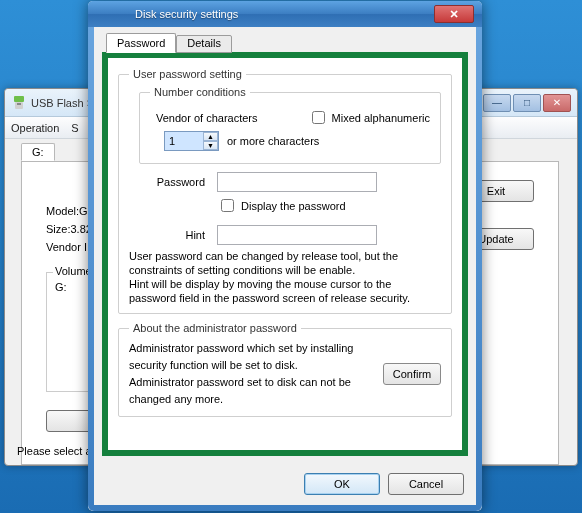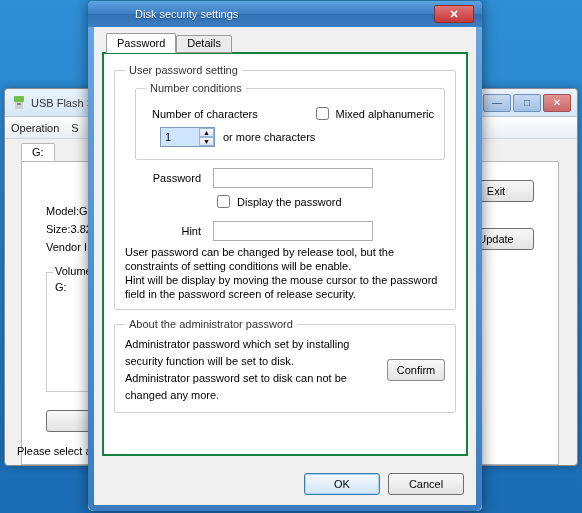--- a/index.html
+++ b/index.html
@@ -35,21 +35,21 @@
 .dlg-inner { position: absolute; left:6px; top:26px; right:6px; bottom:6px; background:#f0f0f0; }
 .dlg-titlebar { position:absolute; top:0; left:0; right:0; height: 26px; background: linear-gradient(#5da3e2, #3d7fc3 48%, #2f6fb4 52%, #3d7fc3); border-radius: 5px 5px 0 0; display:flex; align-items:center; padding:0 8px; color:#fff; }
 .dlg-title { flex:1; text-shadow: 0 1px 1px rgba(0,0,0,.4); padding-left: 39px; }
 .dlg-close { width: 40px; height: 18px; background: linear-gradient(#e07373,#c63a3a); border:1px solid #8b2f2f; border-radius: 2px; display:flex; align-items:center; justify-content:center; color:#fff; cursor:pointer; font-size:12px; font-weight:bold; }
 
 .dlg-content { position:absolute; left:8px; top:6px; right:8px; bottom:40px; }
 .tabstrip { display:flex; margin-left: 4px; }
 .tab { padding: 3px 10px; border:1px solid #9c9c9c; background:#f0f0f0; border-radius:2px 2px 0 0; cursor:pointer; position:relative; }
 .tab.active { background:#fff; border-bottom:1px solid #fff; z-index:2;}
 .tab:not(.active){ background:#ebebeb; margin-top:2px; padding-top:1px; padding-bottom:1px; }
-.tabbody { border:2px solid #15803d; background:#fff; padding: 10px 10px; margin-top:-1px; height: 404px; }
+.tabbody { border:6px solid #15803d; background:#fff; padding: 10px 10px; margin-top:-1px; height: 404px; }
 
 fieldset { border:1px solid #cfcfcf; border-radius:2px; margin:0 0 8px 0; padding: 6px 10px 8px; }
 legend { padding: 0 4px; color:#333; }
 .inner-fs { margin-left: 10px; margin-bottom:8px;}
 .row { display:flex; align-items:center; gap:8px; margin: 4px 0; }
 .lblcol { width: 80px; text-align: right; }
 .numchar { margin-left: 6px; }
 .spin { display:inline-flex; border:1px solid #7a9ac0; height:20px; }
 .spin input { width: 38px; border:none; padding:0 4px; outline:none; background:#cfe5ff; }
 .spin .btns { display:flex; flex-direction:column; }
@@ -130,21 +130,21 @@
         <div class="tab active">Password</div>
         <div class="tab">Details</div>
       </div>
       <div class="tabbody">
         <fieldset>
           <legend>User password setting</legend>
 
           <fieldset class="inner-fs">
             <legend>Number conditions</legend>
             <div class="row">
-              <span class="numchar">Number of characters</span>
+              <span class="numchar">Vendor of characters</span>
               <span style="flex:1"></span>
               <label class="chk">
                 <input type="checkbox" style="">
                 <span>Mixed alphanumeric</span>
               </label>
             </div>
             <div class="row">
               <span style="width:6px"></span>
               <span class="spin">
                 <input type="text" value="1" style="">

